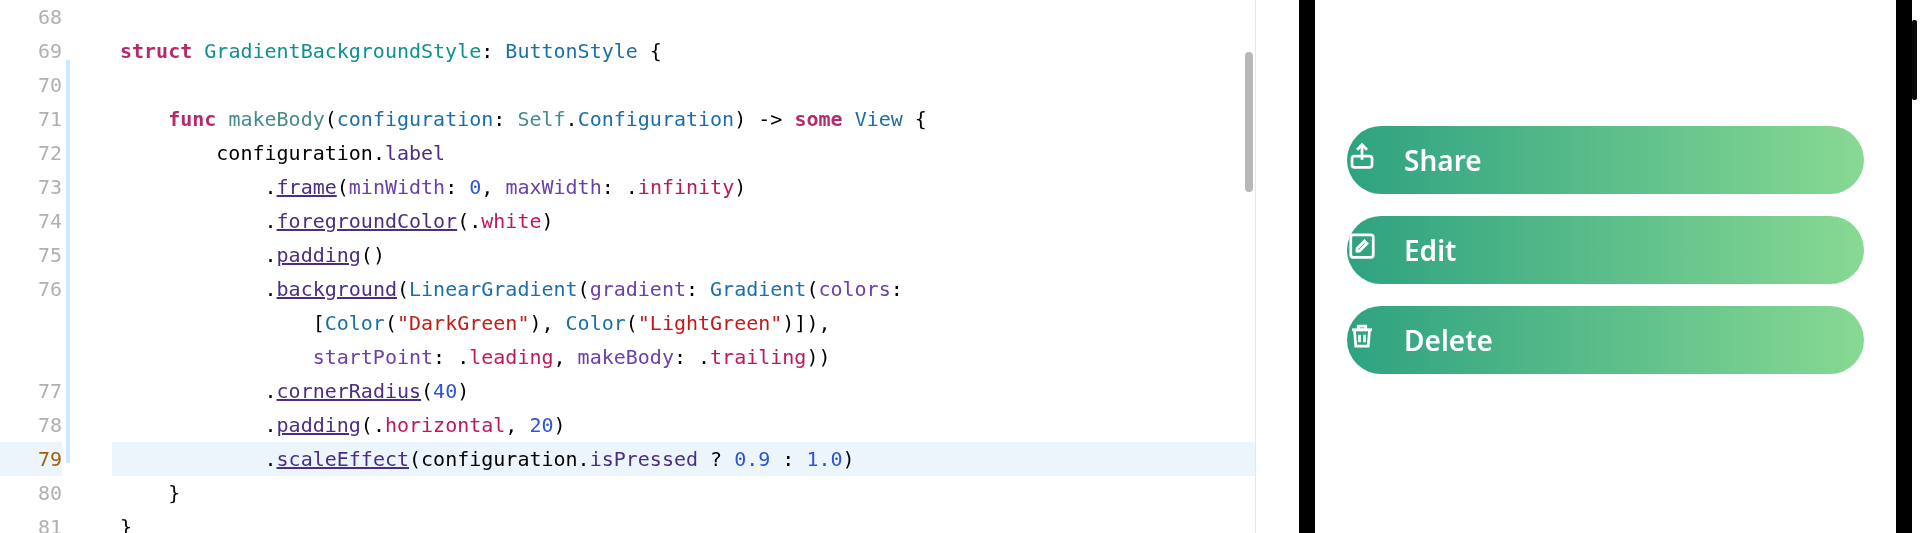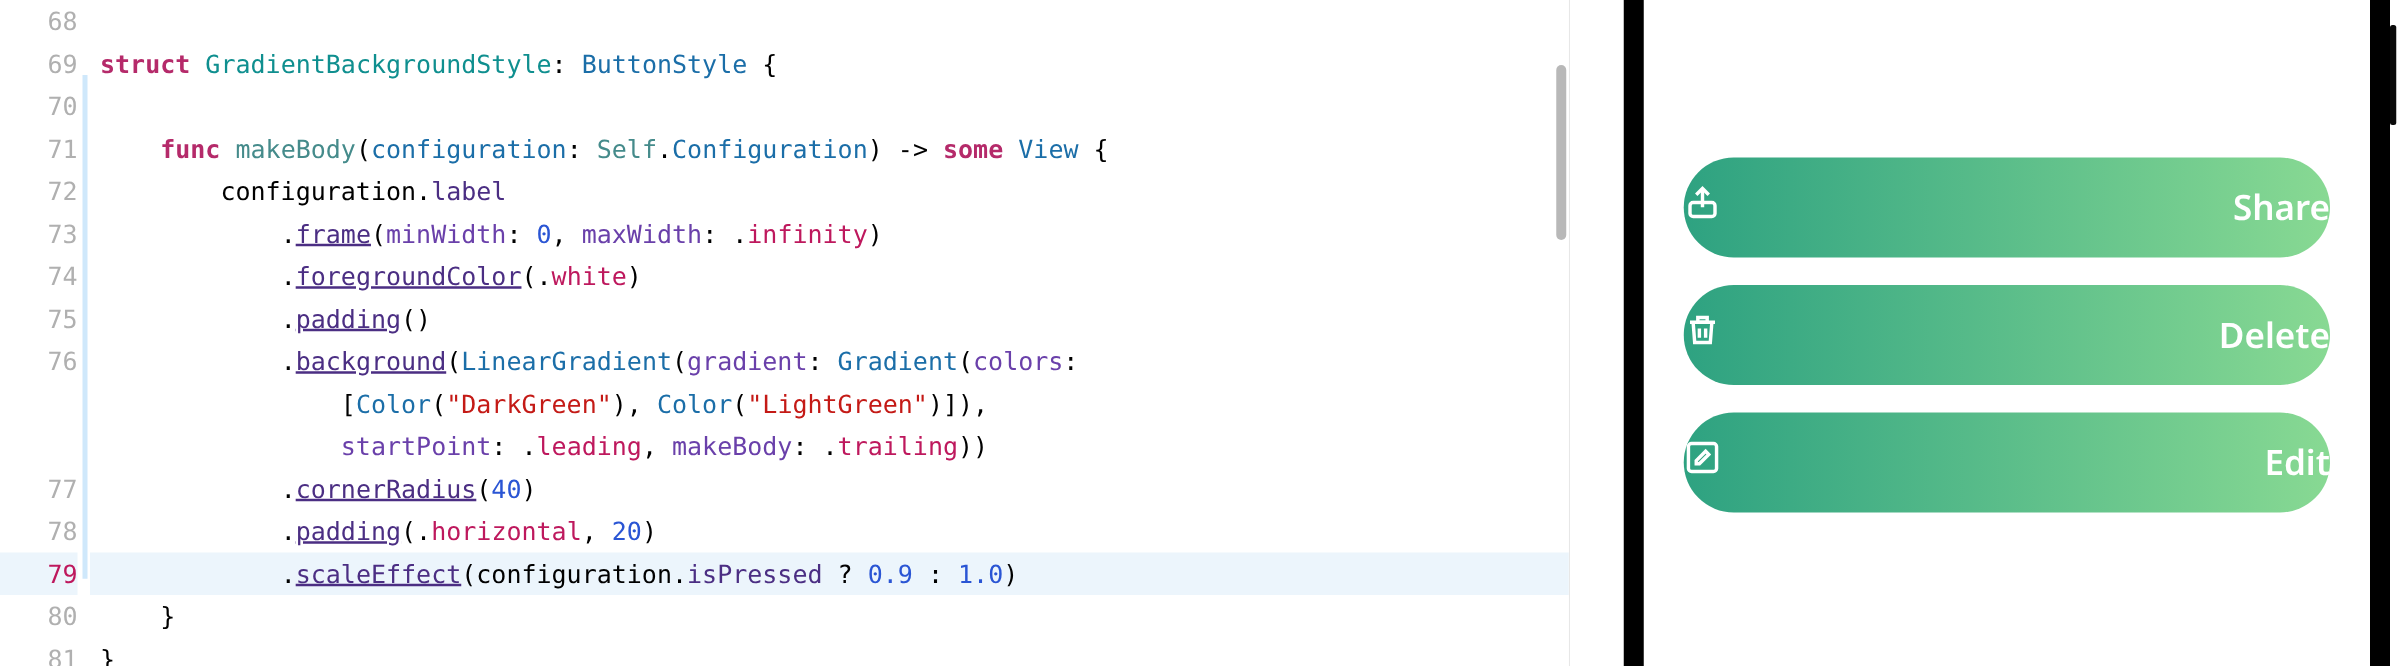--- a/index.html
+++ b/index.html
@@ -26,31 +26,32 @@
     color: #b0b0b0;
     user-select: none;
     position: relative;
   }
   .gutter-num {
     height: 34px;
     line-height: 34px;
   }
   .gutter-num.hl {
     background: #ecf5fc;
-    color: #be185d;
+    color: #a16207;
   }
   .code-area {
     flex: 1;
     position: relative;
   }
   .code-line {
     height: 34px;
     line-height: 34px;
     white-space: pre;
     padding-left: 8px;
+    margin-left: 40px;
   }
   .code-line.hl {
     background: #ecf5fc;
   }
   .change-bar {
     position: absolute;
     left: 66px;
     top: 60px;
     bottom: 70px;
     width: 4px;
@@ -125,27 +126,27 @@
   }
   .btn-stack {
     display: flex;
     flex-direction: column;
     gap: 22px;
     padding: 0 32px;
     align-items: center;
   }
   .gbtn {
     width: 100%;
-    height: 80px;
+    height: 68px;
     border-radius: 40px;
     background: linear-gradient(to right, #2ea281, #88d993);
     color: #fff;
     display: flex;
     align-items: center;
-    justify-content: space-between;
+    justify-content: flex-start;
     gap: 27px;
     font-family: -apple-system, "SF Pro Display", system-ui, sans-serif;
     font-size: 28px;
     font-weight: 600;
     cursor: pointer;
     border: none;
   }
   .gbtn svg { width: 30px; height: 30px; stroke: #fff; stroke-width: 2.2; fill: none; }
 </style>
 </head>
@@ -209,35 +210,35 @@
                 <path d="M8 7l4-4 4 4"></path>
                 <rect x="4" y="12" width="16" height="9" rx="2"></rect>
               </svg>
           </span>
           <span>Share</span>
         </button>
 
         <button class="gbtn">
           <span>
             <svg viewBox="0 0 24 24">
+                <rect x="3" y="3" width="18" height="18" rx="2"></rect>
+                <path d="M14 8l2 2-6 6H8v-2l6-6z"></path>
+              </svg>
+          </span>
+          <span>Edit</span>
+        </button>
+
+        <button class="gbtn">
+          <span>
+            <svg viewBox="0 0 24 24">
                 <path d="M4 7h16"></path>
                 <path d="M9 4h6v3H9z"></path>
                 <path d="M6 7l1 13h10l1-13"></path>
                 <path d="M10 11v6M14 11v6"></path>
               </svg>
           </span>
           <span>Delete</span>
         </button>
 
-        <button class="gbtn">
-          <span>
-            <svg viewBox="0 0 24 24">
-                <rect x="3" y="3" width="18" height="18" rx="2"></rect>
-                <path d="M14 8l2 2-6 6H8v-2l6-6z"></path>
-              </svg>
-          </span>
-          <span>Edit</span>
-        </button>
-
       </div>
     </div>
   </div>
 </div>
 
 </body></html>

